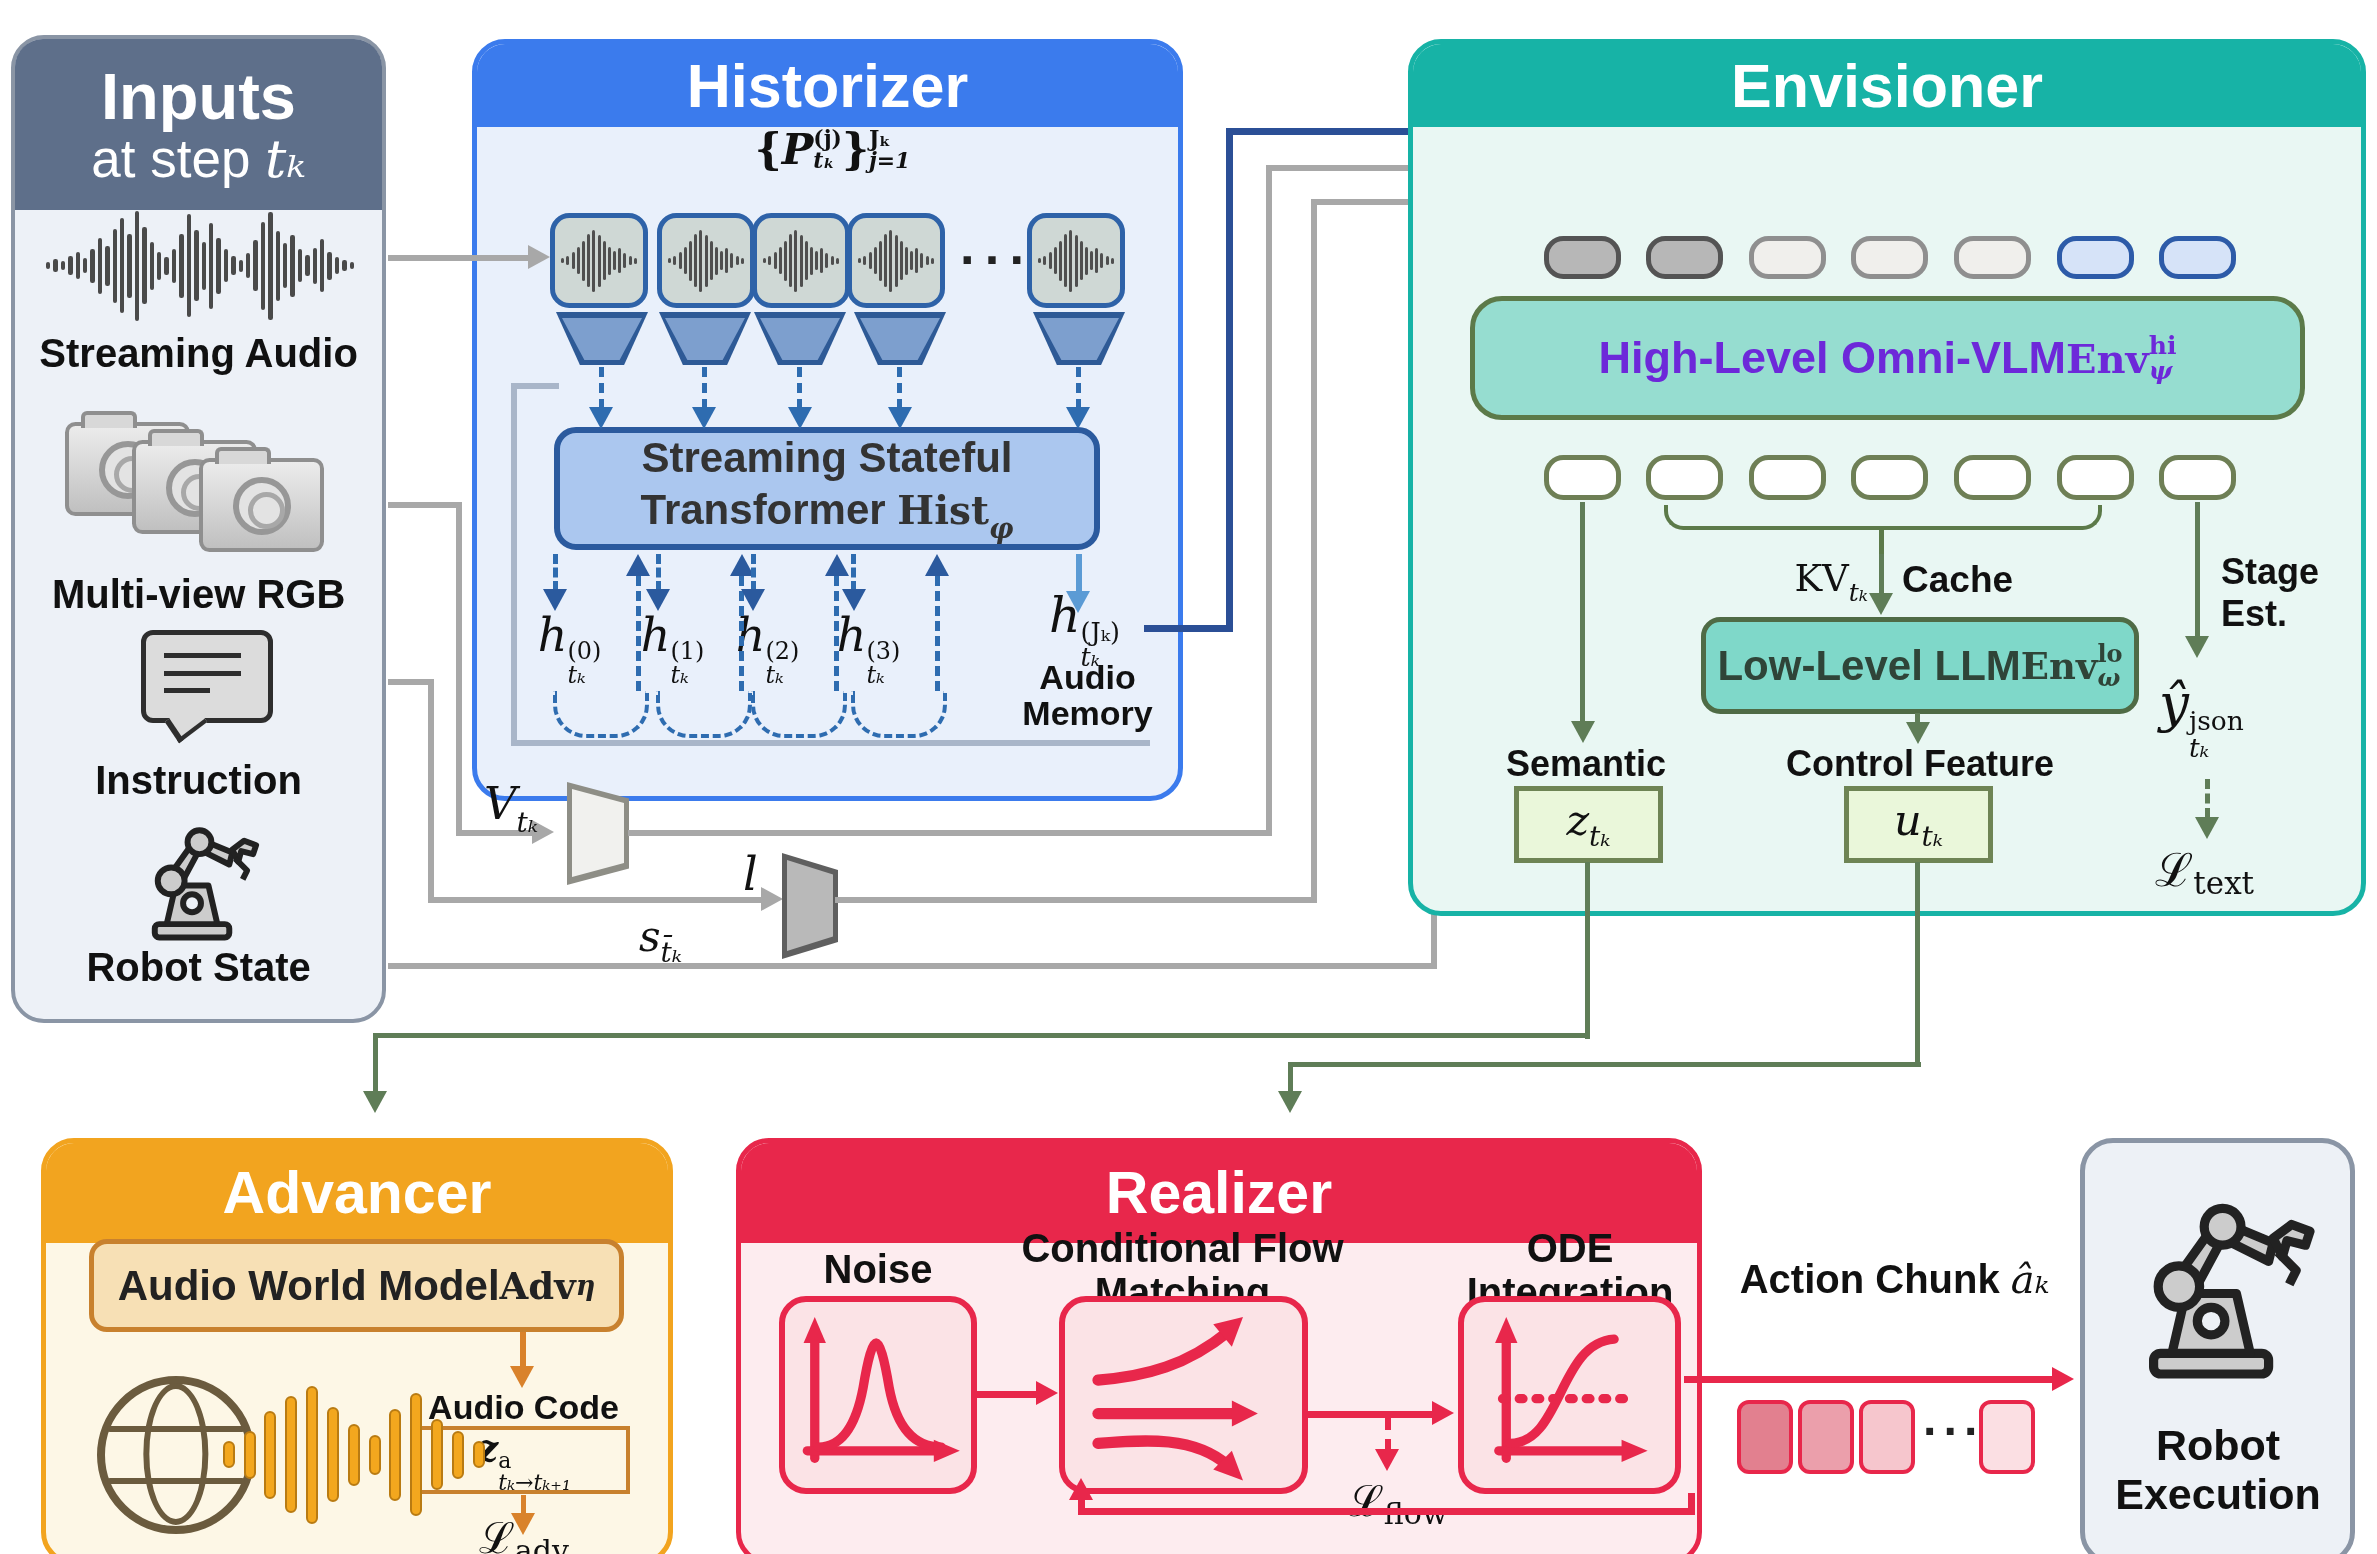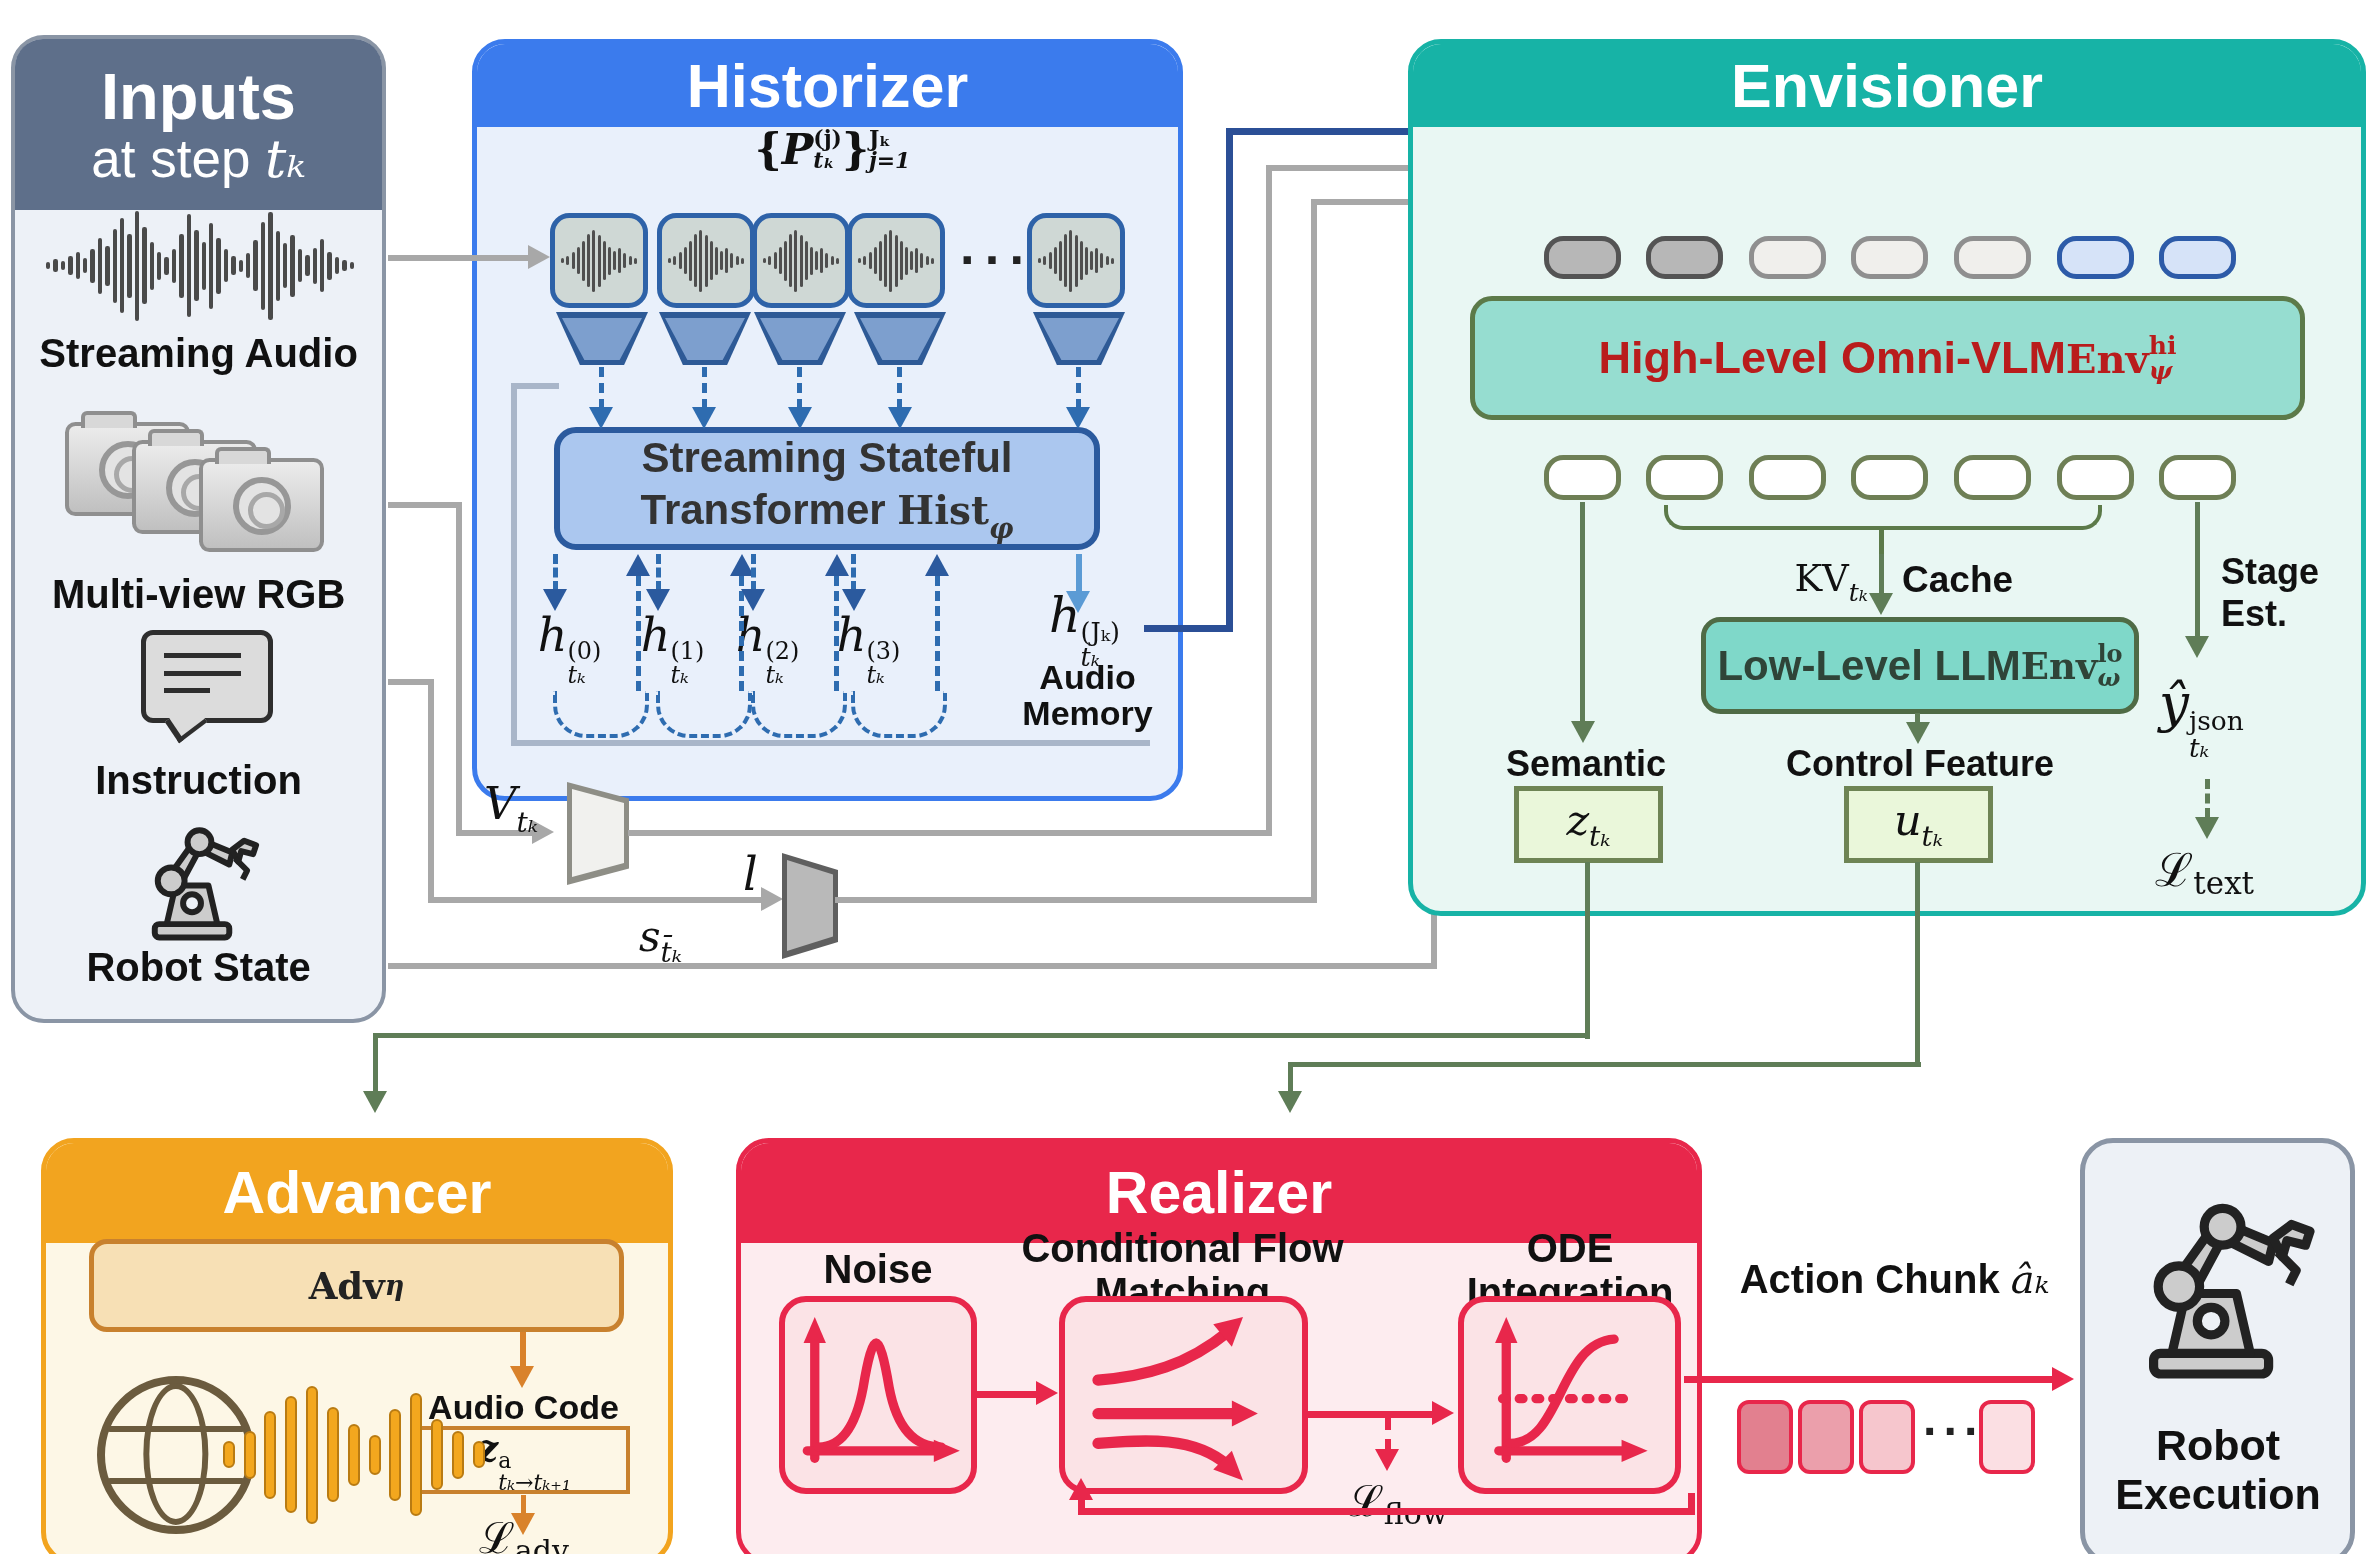--- a/index.html
+++ b/index.html
@@ -353,21 +353,21 @@
   <div class="vline" style="left:2195px;top:131px;height:83px;background:#2b4f96;width:6.7px;"></div>
   <div class="ah ah-d" style="left:2083px;top:214px;border-top-color:#2b4f96;"></div>
   <div class="ah ah-d" style="left:2186px;top:214px;border-top-color:#2b4f96;"></div>
 
   <div class="panel" style="left:1408px;top:15px;width:958px;height:877px;background:#e9f7f3;border:5.2px solid #17b3a6;">
     <div class="phead" style="height:83px;background:#17b3a6;font-size:61px;">
       <span>Envisioner</span>
     </div>
   </div>
   <div id="row1"></div>
-  <div class="abs" style="left:1470px;top:296px;width:835px;height:124px;background:#96ddd0;border:5.2px solid #5c7a49;border-radius:22px;box-sizing:border-box;display:flex;align-items:center;justify-content:center;font-size:45px;font-weight:600;color:#b91c1c;">
+  <div class="abs" style="left:1470px;top:296px;width:835px;height:124px;background:#96ddd0;border:5.2px solid #5c7a49;border-radius:32px;box-sizing:border-box;display:flex;align-items:center;justify-content:center;font-size:45px;font-weight:600;color:#6d28d9;">
     <span>High-Level Omni-VLM </span>
       <span class="math rm" style="font-size:40px;">Env</span>
       <span class="ss" style="font-size:25px;">
         <span class="sup rm">hi</span>
         <span class="sub">ψ</span>
       </span>
   </div>
   <div id="row2"></div>
 
   <div class="abs" style="left:1664px;top:505px;width:438px;height:25px;border-left:4.5px solid #5c7a49;border-right:4.5px solid #5c7a49;border-bottom:4.5px solid #5c7a49;border-radius:0 0 19.3px 19.3px;box-sizing:border-box;"></div>
@@ -426,20 +426,21 @@
   <div class="hline" style="left:1288px;top:1062px;width:633px;background:#5f7d57;height:5.2px;"></div>
   <div class="vline" style="left:1288px;top:1062px;height:31px;background:#5f7d57;width:5.2px;"></div>
   <div class="ah ah-d" style="left:1278px;top:1091px;border-top-color:#5f7d57;"></div>
 
   <div class="panel" style="left:41px;top:1114px;width:632px;height:427px;background:#fdf7e6;border:5.2px solid #f2a41f;">
     <div class="phead" style="height:100px;background:#f2a41f;font-size:59px;">
       <span>Advancer</span>
     </div>
   </div>
   <div class="abs" style="left:89px;top:1239px;width:535px;height:93px;background:#f7e0b5;border:5.2px solid #c8812e;border-radius:18px;box-sizing:border-box;display:flex;align-items:center;justify-content:center;font-size:42px;font-weight:600;color:#222;">
+    <span>Audio World Model </span>
       <span class="math rm" style="font-size:37px;">Adv</span>
       <span class="math" style="font-size:27px;vertical-align:-0.45em;">η</span>
   </div>
   <div class="vline" style="left:520px;top:1332px;height:34px;background:#d9822b;"></div>
   <div class="ah ah-d" style="left:510px;top:1366px;border-top-color:#d9822b;"></div>
   <div class="cap" style="left:412px;top:1388px;width:223px;font-size:34px;font-weight:600;">Audio Code</div>
   <div class="abs" style="left:418px;top:1426px;width:212px;height:68px;background:#fdf7e6;border:4.5px solid #c8812e;box-sizing:border-box;display:flex;align-items:center;justify-content:center;">
     <span class="math" style="font-size:37px;font-weight:bold;"><span>z</span><span class="ss" style="font-size:22px;font-weight:normal;">
           <span class="sup">a</span>
           <span class="sub">tₖ→tₖ₊₁</span>

